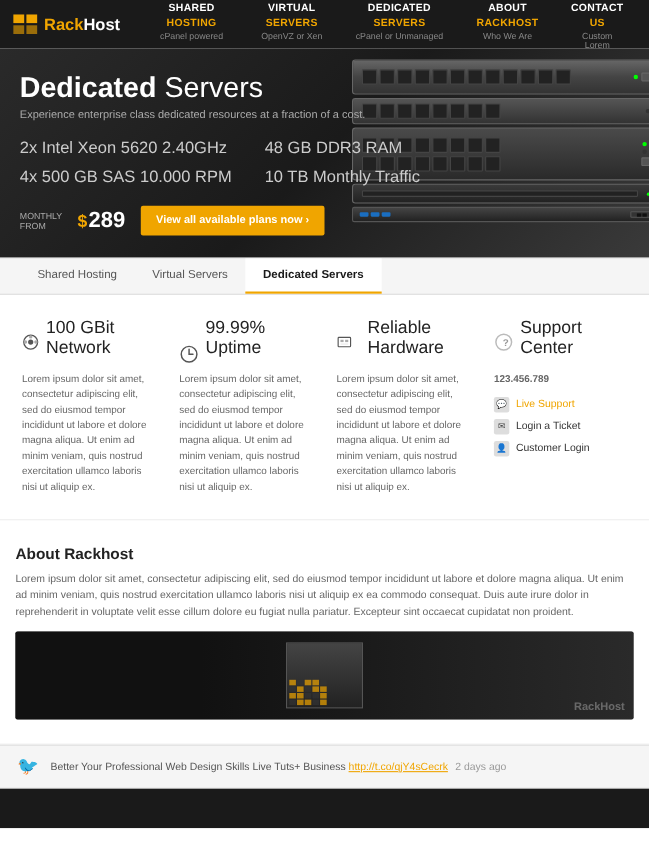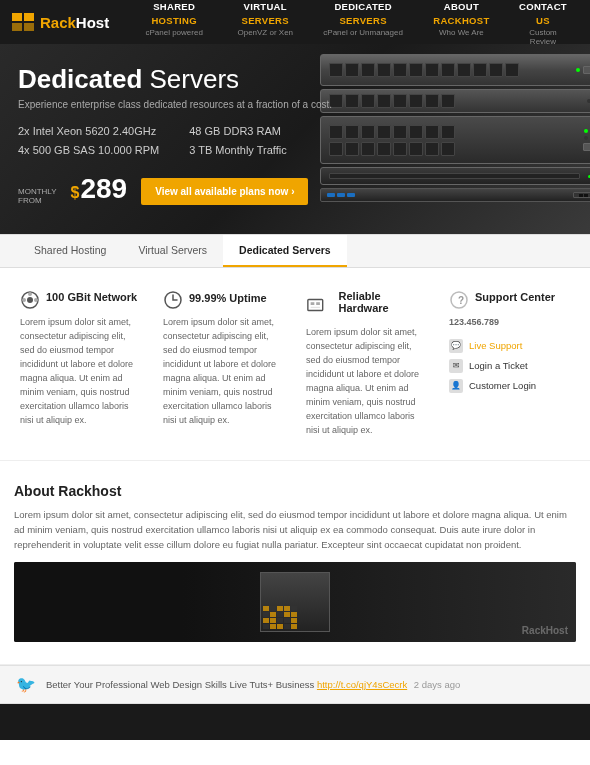--- a/index.html
+++ b/index.html
@@ -17,42 +17,42 @@
     .nav-item .nav-label span { color: #f0a500; }
     .nav-item .nav-sub { font-size: 8px; color: #888; display: block; margin-top: 1px; }
 
     
     .hero { background: linear-gradient(135deg, #2a2a2a 0%, #1a1a1a 50%, #3a3a3a 100%); min-height: 190px; position: relative; overflow: hidden; padding: 20px 18px; display: flex; }
     .hero-content { flex: 1; z-index: 2; }
     .hero h1 { font-size: 26px; color: #fff; font-weight: 400; }
     .hero h1 strong { font-weight: 800; color: #fff; }
     .hero-sub { font-size: 10px; color: #aaa; margin-top: 4px; margin-bottom: 12px; }
     .hero-specs { display: flex; gap: 30px; margin-bottom: 14px; }
-    .spec-col p { font-size: 11px; color: #ccc; line-height: 1.7; }
-    .hero-pricing { display: flex; align-items: flex-end; gap: 14px; margin-top: 0; }
-    .price { font-size: 28px; font-weight: bold; color: #fff; }
+    .spec-col p { font-size: 15px; color: #ccc; line-height: 1.7; }
+    .hero-pricing { display: flex; align-items: center; gap: 14px; margin-top: 0; }
+    .price { font-size: 20px; font-weight: bold; color: #fff; }
     .price-prefix { font-size: 14px; color: #f0a500; font-weight: bold; vertical-align: super; font-size: 16px; }
     .view-btn { background: #f0a500; color: #fff; border: none; padding: 8px 14px; font-size: 10px; font-weight: bold; cursor: pointer; border-radius: 2px; }
     .hero-server { position: absolute; right: -10px; top: 10px; width: 280px; }
     .server-unit { background: linear-gradient(180deg, #555 0%, #333 40%, #222 100%); border: 1px solid #666; border-radius: 3px; margin-bottom: 3px; height: 28px; display: flex; align-items: center; padding: 0 8px; }
     .server-drive-bay { display: flex; gap: 2px; flex: 1; }
     .drive { width: 14px; height: 14px; background: #222; border: 1px solid #444; border-radius: 1px; }
     .server-led { width: 4px; height: 4px; background: #0f0; border-radius: 50%; margin-left: 4px; }
     .server-led-off { background: #333; }
     .server-button { width: 8px; height: 8px; background: #555; border: 1px solid #666; border-radius: 1px; margin-left: 3px; }
 
     
     .tabs-bar { background: #f5f5f5; border-top: 1px solid #ddd; border-bottom: 1px solid #ddd; display: flex; padding: 0 18px; }
     .tab { padding: 9px 16px; font-size: 10.5px; cursor: pointer; color: #555; border-bottom: 2px solid transparent; }
     .tab.active { color: #1a1a1a; font-weight: bold; border-bottom: 2px solid #f0a500; background: #fff; }
 
     
     .features { display: flex; padding: 22px 14px; gap: 10px; border-bottom: 1px solid #eee; }
     .feature { flex: 1; padding: 0 6px; }
-    .feature h3 { font-size: 11px; font-weight: bold; color: #222; margin-bottom: 6px; }
+    .feature h3 { font-size: 16px; font-weight: normal; color: #222; margin-bottom: 6px; }
     .feature p { font-size: 9px; color: #666; line-height: 1.55; }
     .support-list { list-style: none; margin-top: 4px; }
     .support-list li { font-size: 9.5px; padding: 3px 0; display: flex; align-items: center; gap: 6px; }
     .support-list li .ico { width: 14px; height: 14px; background: #eee; border-radius: 2px; display: flex; align-items: center; justify-content: center; font-size: 8px; }
     .support-phone { font-size: 11px; font-weight: bold; color: #333; margin-bottom: 6px; }
     .support-link { color: #f0a500; text-decoration: none; }
 
     
     .content-section { display: flex; padding: 22px 14px; gap: 20px; border-bottom: 1px solid #eee; }
     .review-box { flex: 1; }
@@ -104,37 +104,37 @@
     <div class="nav-item">
       <span class="nav-label">DEDICATED <span>SERVERS</span></span>
       <span class="nav-sub">cPanel or Unmanaged</span>
     </div>
     <div class="nav-item">
       <span class="nav-label">ABOUT <span>RACKHOST</span></span>
       <span class="nav-sub">Who We Are</span>
     </div>
     <div class="nav-item">
       <span class="nav-label">CONTACT <span>US</span></span>
-      <span class="nav-sub">Custom Review</span>
+      <span class="nav-sub">Custom Lorem</span>
     </div>
   </nav>
 </header>
 
 <section class="hero">
   <div class="hero-content">
     <h1><strong>Dedicated</strong><span> Servers</span></h1>
     <p class="hero-sub">Experience enterprise class dedicated resources at a fraction of a cost.</p>
     <div class="hero-specs">
       <div class="spec-col">
         <p>2x Intel Xeon 5620 2.40GHz</p>
         <p>4x 500 GB SAS 10.000 RPM</p>
       </div>
       <div class="spec-col">
         <p>48 GB DDR3 RAM</p>
-        <p>3 TB Monthly Traffic</p>
+        <p>10 TB Monthly Traffic</p>
       </div>
     </div>
     <div class="hero-pricing">
       <div>
         <div style="font-size:8px;color:#aaa;text-transform:uppercase;">MONTHLY</div>
         <div style="font-size:8px;color:#aaa;text-transform:uppercase;">FROM</div>
       </div>
       <div style="display:flex;align-items:baseline;">
         <span class="price-prefix" style="color:#f0a500;font-size:16px;font-weight:bold;margin-right:1px;vertical-align:super;">$</span>
         <span class="price">289</span>

